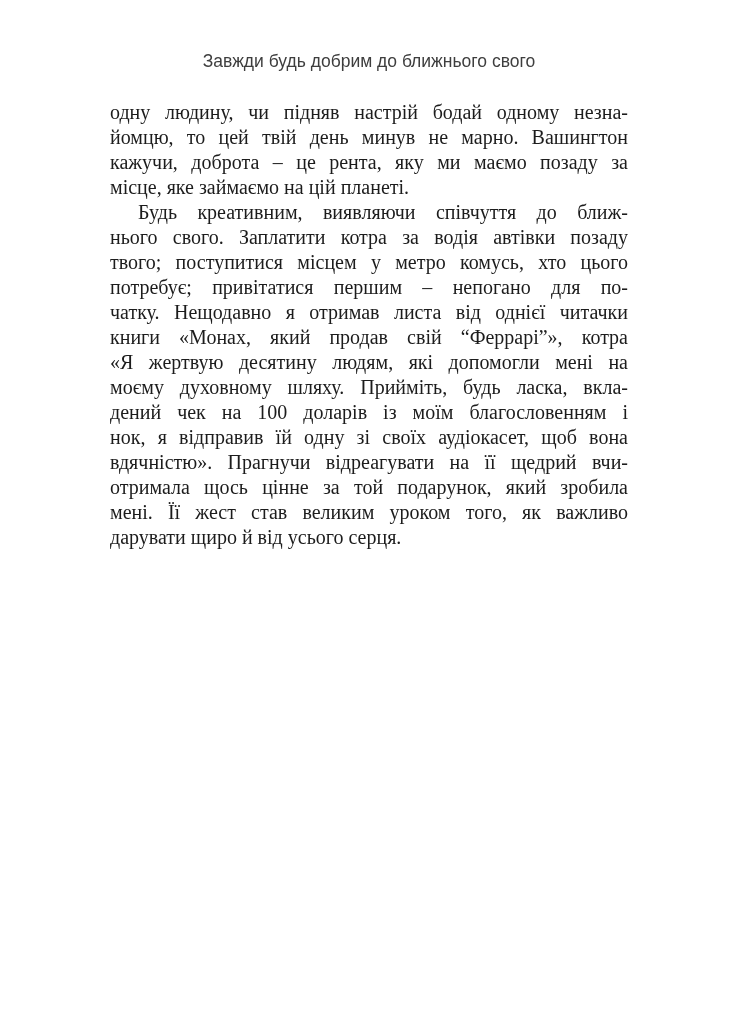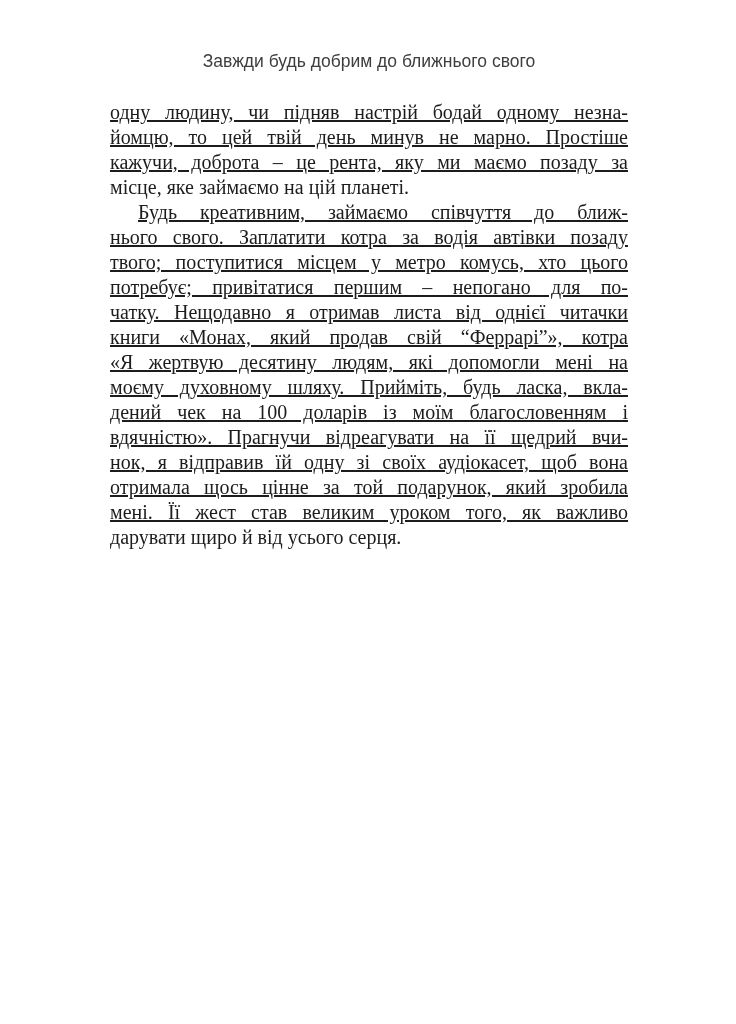--- a/index.html
+++ b/index.html
@@ -38,21 +38,20 @@
   }
   .line {
     margin: 0;
     padding: 0;
     white-space: nowrap;
   }
   .line.j {
     white-space: normal;
     text-align: justify;
     text-align-last: justify;
-    text-decoration: underline;
   }
   .line.indent {
     text-indent: 28px;
   }
   .folio {
     position: absolute;
     top: 939px;
     left: 110px;
     width: 518px;
     text-align: center;
@@ -64,34 +63,34 @@
 </style>
 </head>
 <body>
 
 <div class="page">
 
   <div class="running-header">Завжди будь добрим до ближнього свого</div>
 
   <div class="text-block">
     <p class="line j">одну людину, чи підняв настрій бодай одному незна-</p>
-    <p class="line j">йомцю, то цей твій день минув не марно. Простіше</p>
+    <p class="line j">йомцю, то цей твій день минув не марно. Вашингтон</p>
     <p class="line j">кажучи, доброта – це рента, яку ми маємо позаду за</p>
     <p class="line">місце, яке займаємо на цій планеті.</p>
-    <p class="line j indent">Будь креативним, займаємо співчуття до ближ-</p>
+    <p class="line j indent">Будь креативним, виявляючи співчуття до ближ-</p>
     <p class="line j">нього свого. Заплатити котра за водія автівки позаду</p>
     <p class="line j">твого; поступитися місцем у метро комусь, хто цього</p>
     <p class="line j">потребує; привітатися першим – непогано для по-</p>
     <p class="line j">чатку. Нещодавно я отримав листа від однієї читачки</p>
     <p class="line j">книги «Монах, який продав свій “Феррарі”», котра</p>
     <p class="line j">«Я жертвую десятину людям, які допомогли мені на</p>
     <p class="line j">моєму духовному шляху. Прийміть, будь ласка, вкла-</p>
     <p class="line j">дений чек на 100 доларів із моїм благословенням і</p>
+    <p class="line j">нок, я відправив їй одну зі своїх аудіокасет, щоб вона</p>
     <p class="line j">вдячністю». Прагнучи відреагувати на її щедрий вчи-</p>
-    <p class="line j">нок, я відправив їй одну зі своїх аудіокасет, щоб вона</p>
     <p class="line j">отримала щось цінне за той подарунок, який зробила</p>
     <p class="line j">мені. Її жест став великим уроком того, як важливо</p>
     <p class="line">дарувати щиро й від усього серця.</p>
   </div>
 
   <div class="folio">11</div>
 
 </div>
 
 </body></html>

